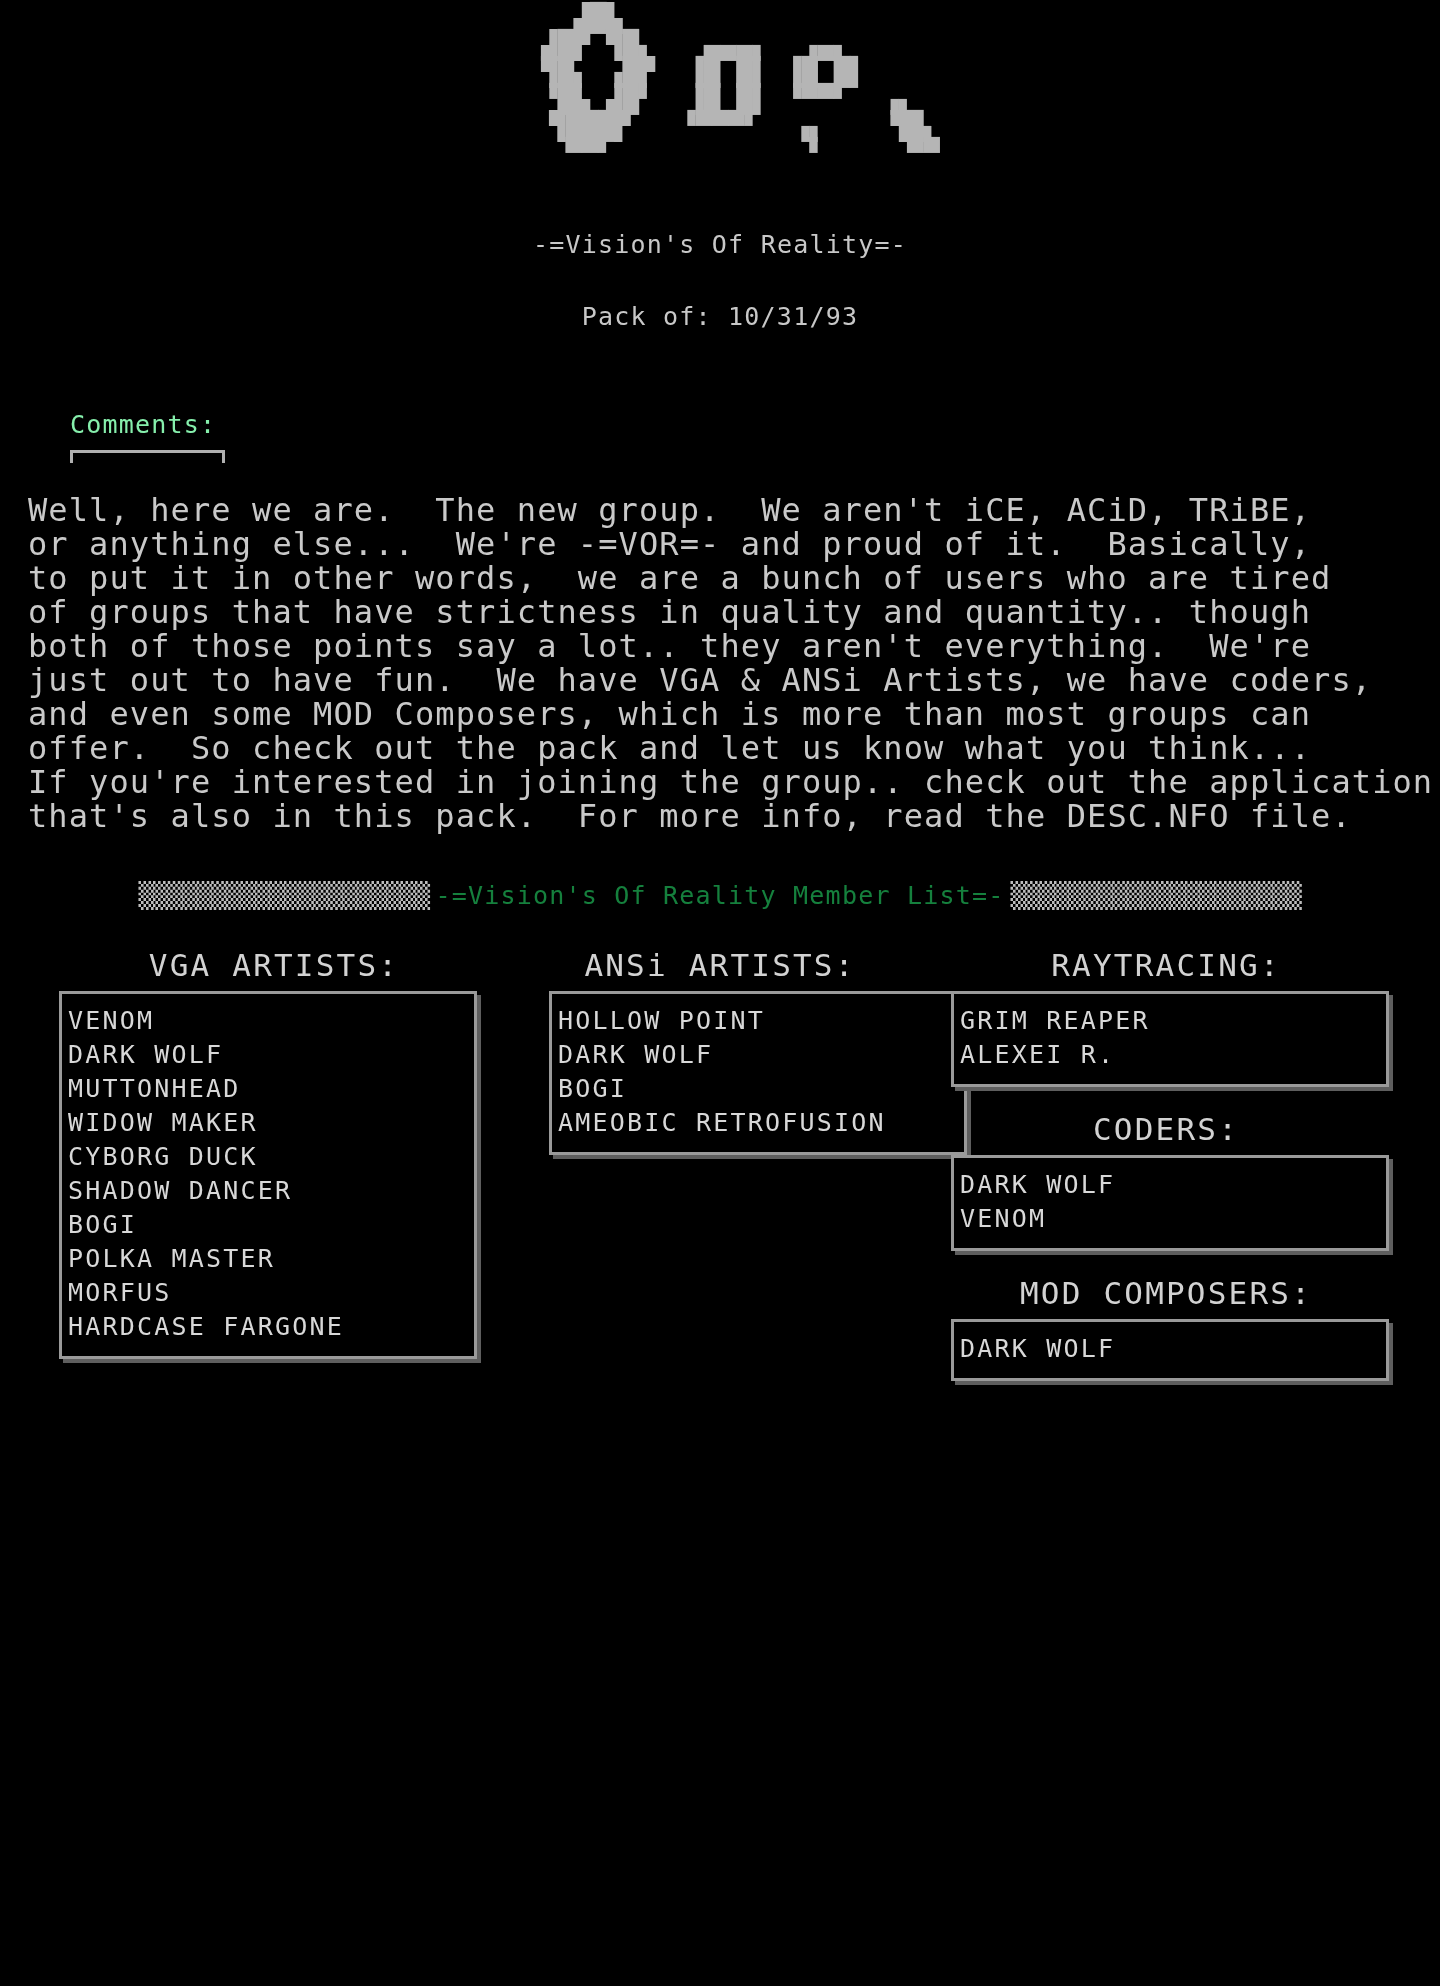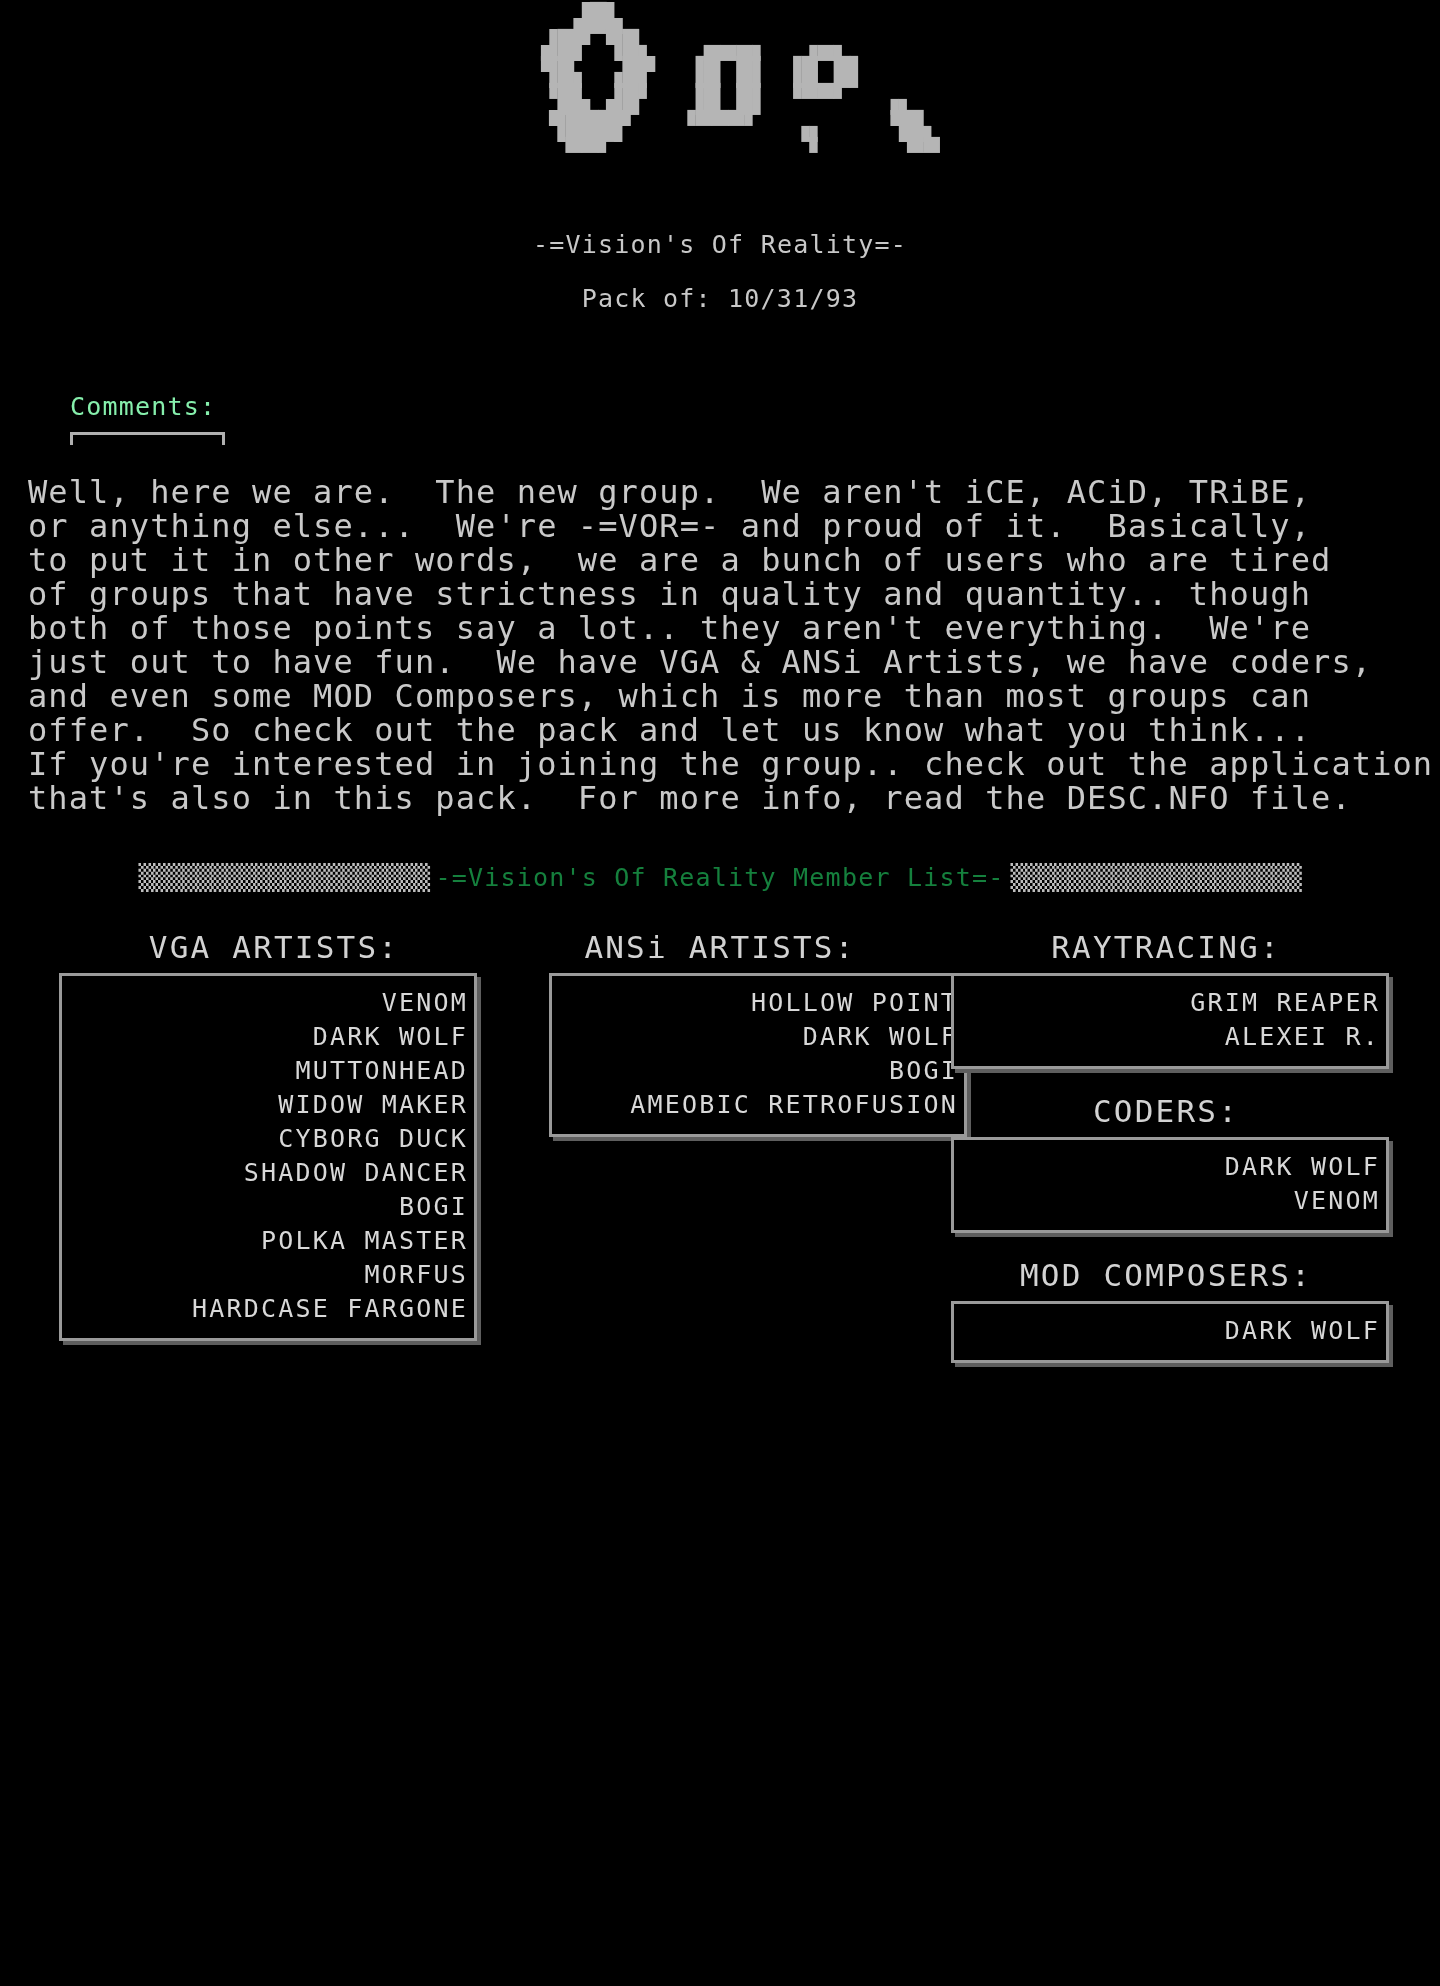--- a/index.html
+++ b/index.html
@@ -37,21 +37,21 @@
   
   .center-line {
     text-align: center;
     font-size: 25px;
     line-height: 42px;
     letter-spacing: 1.2px;
     color: #c8c8c8;
     white-space: pre;
   }
   .title-1 { margin-top: 58px; }
-  .title-2 { margin-top: 12px; }
+  .title-2 { margin-top: 30px; }
 
   
   .comments-wrap {
     margin-top: 72px;
     padding-left: 70px;
   }
   .comments-label {
     font-size: 25px;
     line-height: 30px;
     letter-spacing: 1.2px;
@@ -126,21 +126,21 @@
     white-space: pre;
   }
   .box {
     margin-top: 10px;
     border: 3px solid #9a9a9a;
     box-shadow: 4px 4px 0 0 #5e5e5e;
     padding: 10px 6px 12px 6px;
     background: #000;
   }
   .box .name {
-    text-align: right;
+    text-align: left;
     font-size: 25px;
     line-height: 34px;
     letter-spacing: 2.2px;
     color: #d8d8d8;
     white-space: pre;
   }
   .col-vga .box { width: 400px; }
   .col-ansi .box { width: 400px; margin-left: 44px; }
   .col-right .box { width: 420px; }
   .spacer-head { margin-top: 26px; }

